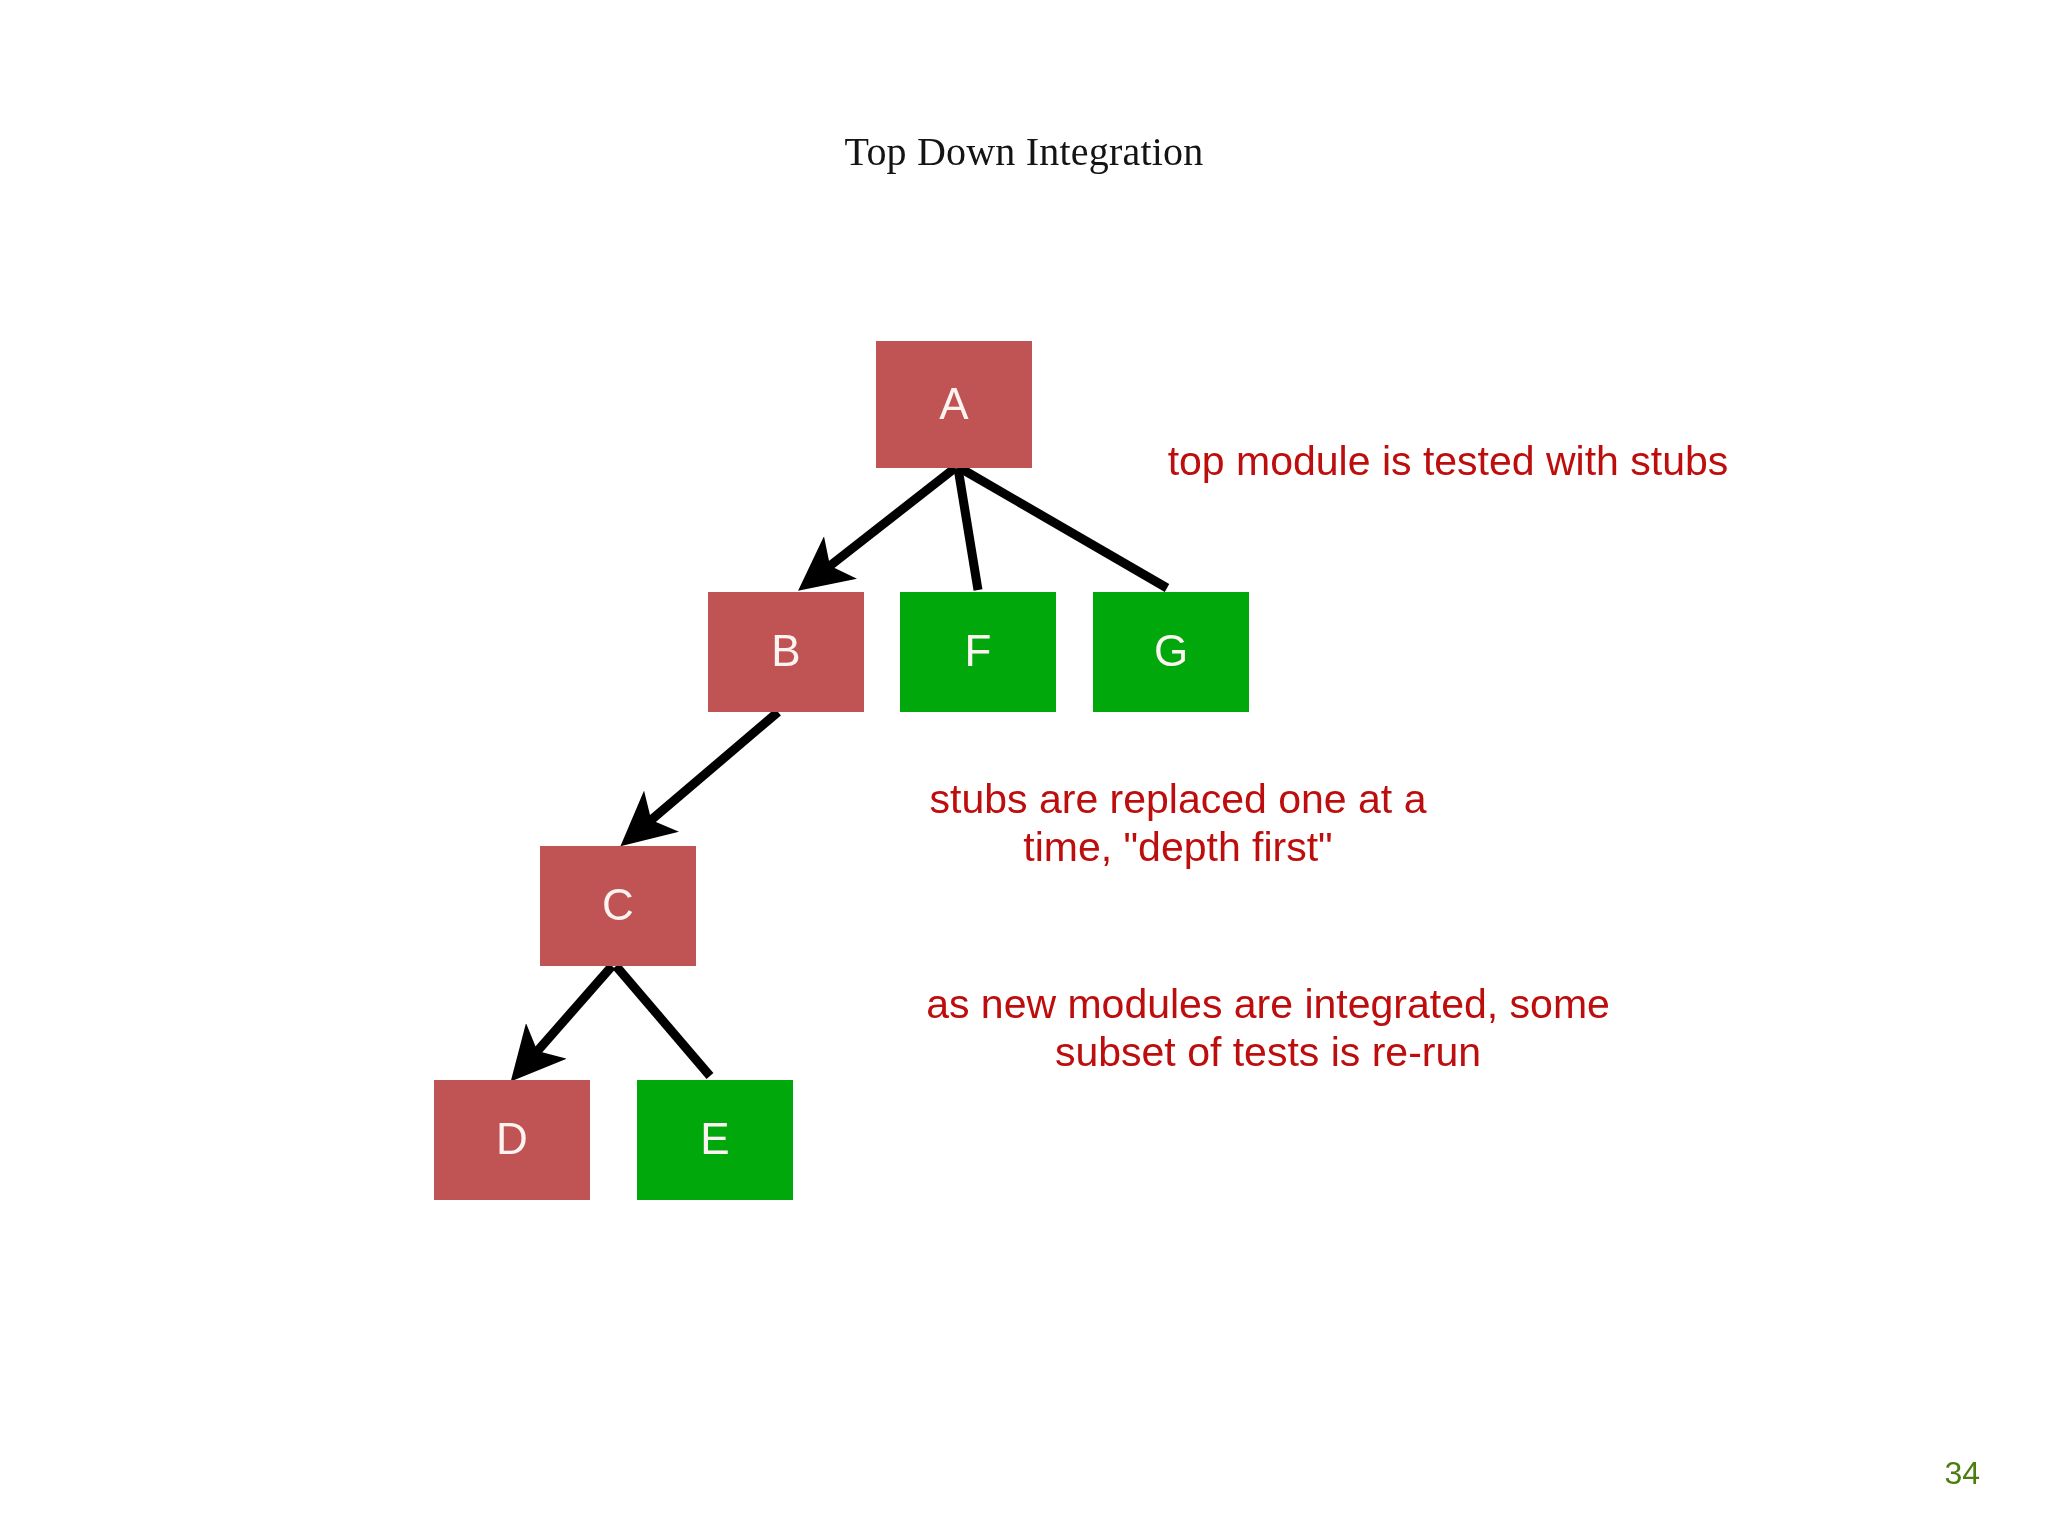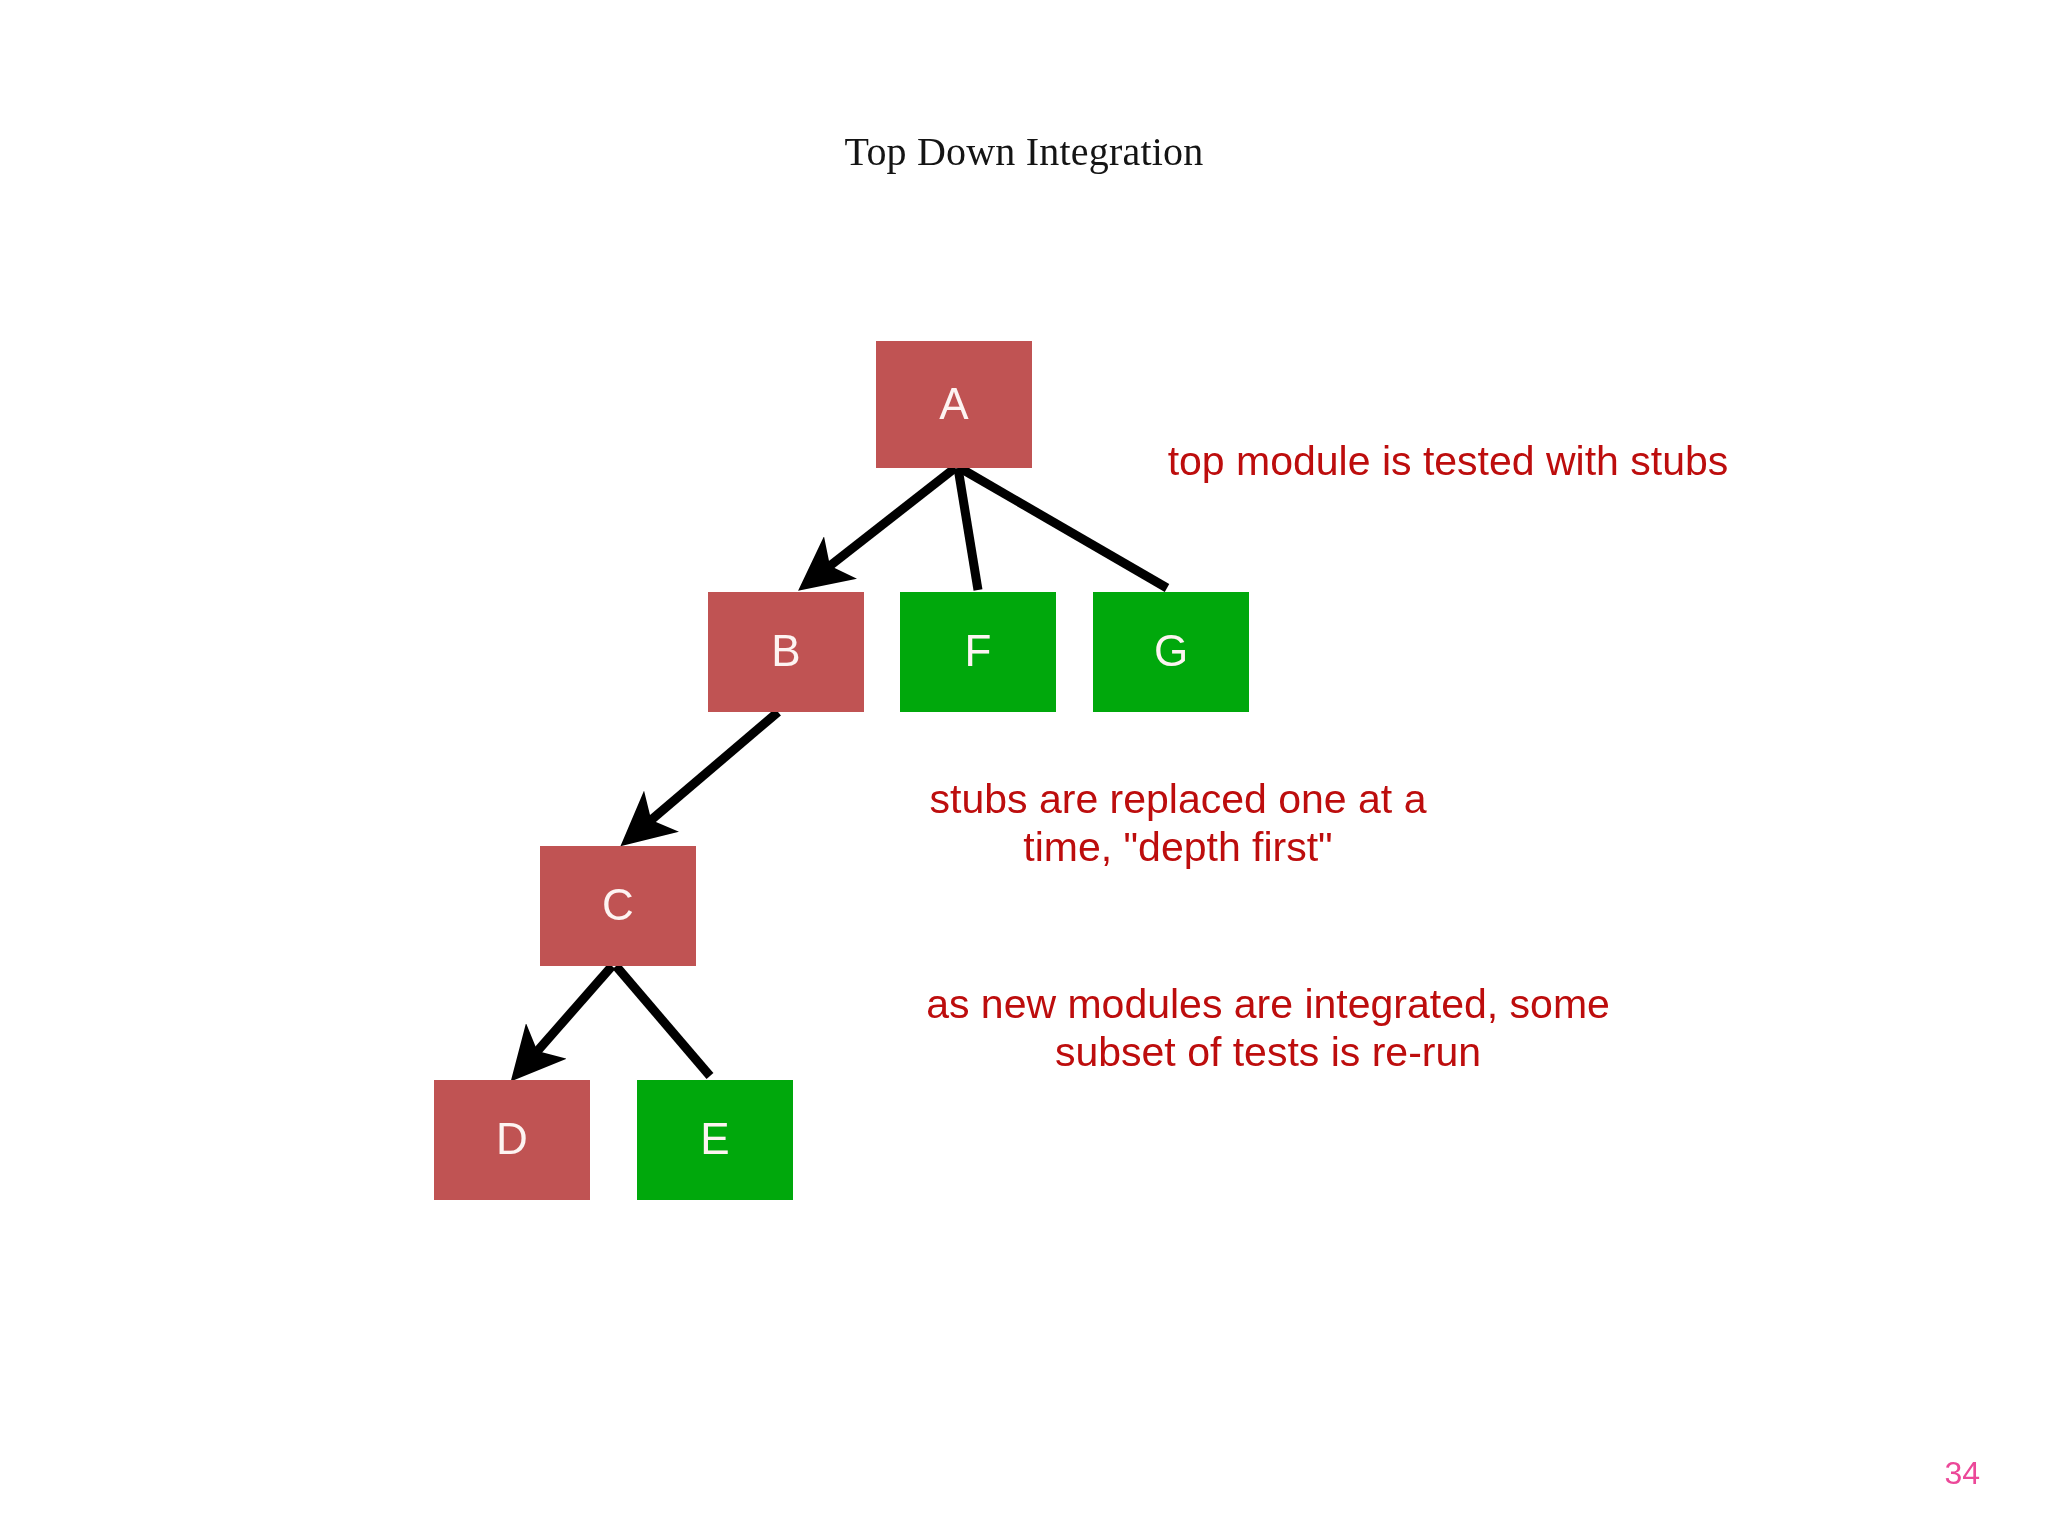--- a/index.html
+++ b/index.html
@@ -91,21 +91,21 @@
   #ann-2 { left: 888px;  top: 775px;  width: 580px; }
   #ann-3 { left: 908px;  top: 980px;  width: 720px; }
 
   
   #page-number {
     position: absolute;
     right: 68px;
     bottom: 44px;
     font-family: "Liberation Sans", sans-serif;
     font-size: 32px;
-    color: #ec4899;
+    color: #4d7c0f;
   }
 </style>
 </head>
 <body>
 
 <div id="slide">
 
   <div id="slide-title">Top Down Integration</div>
 
   <div id="diagram">

